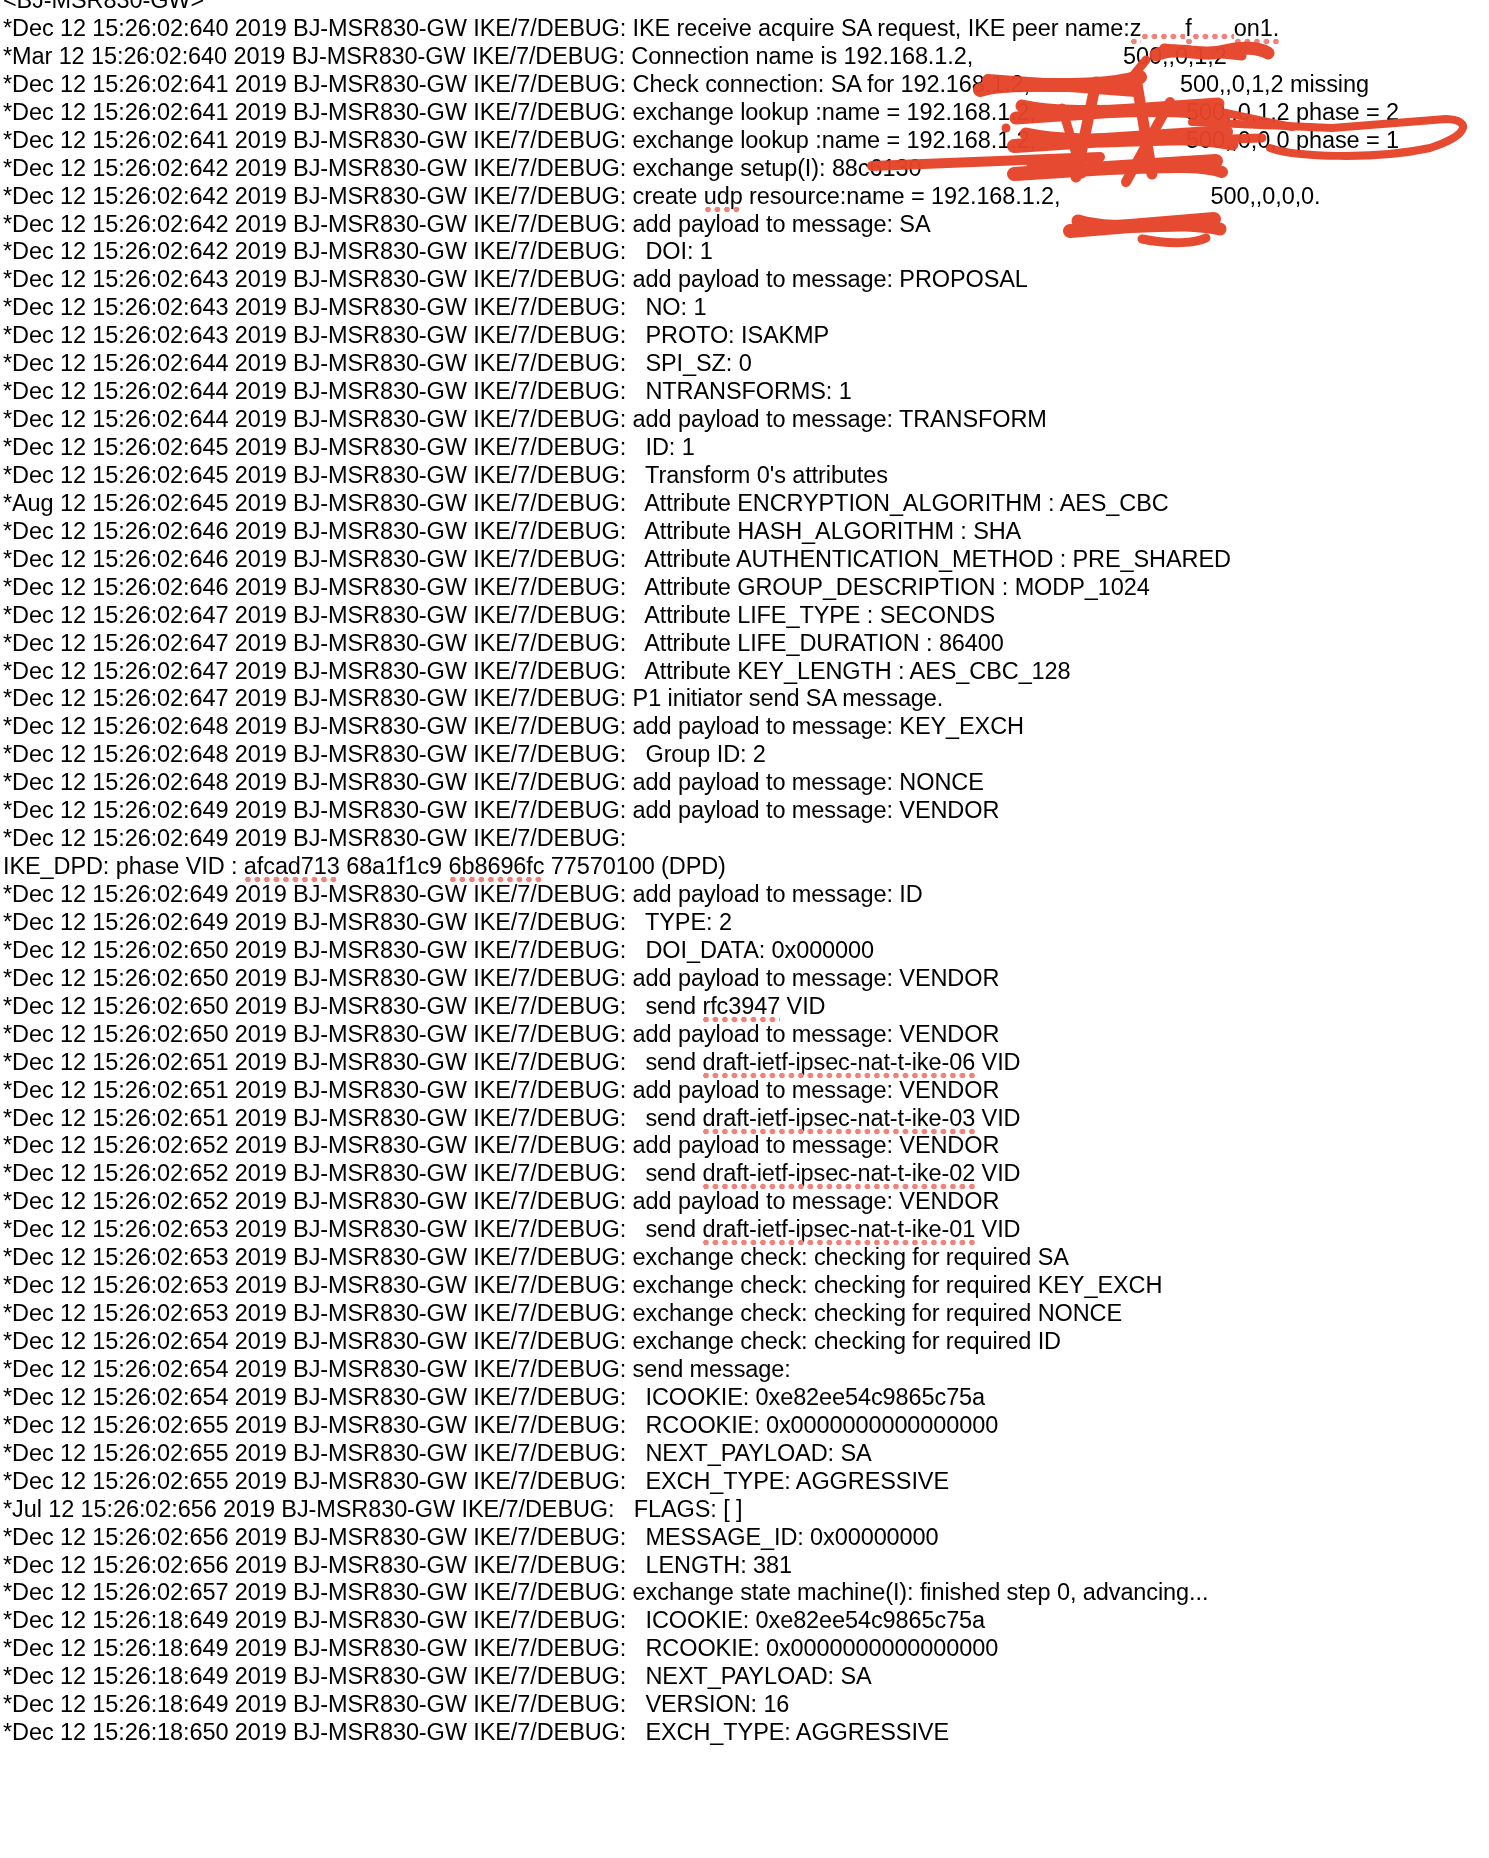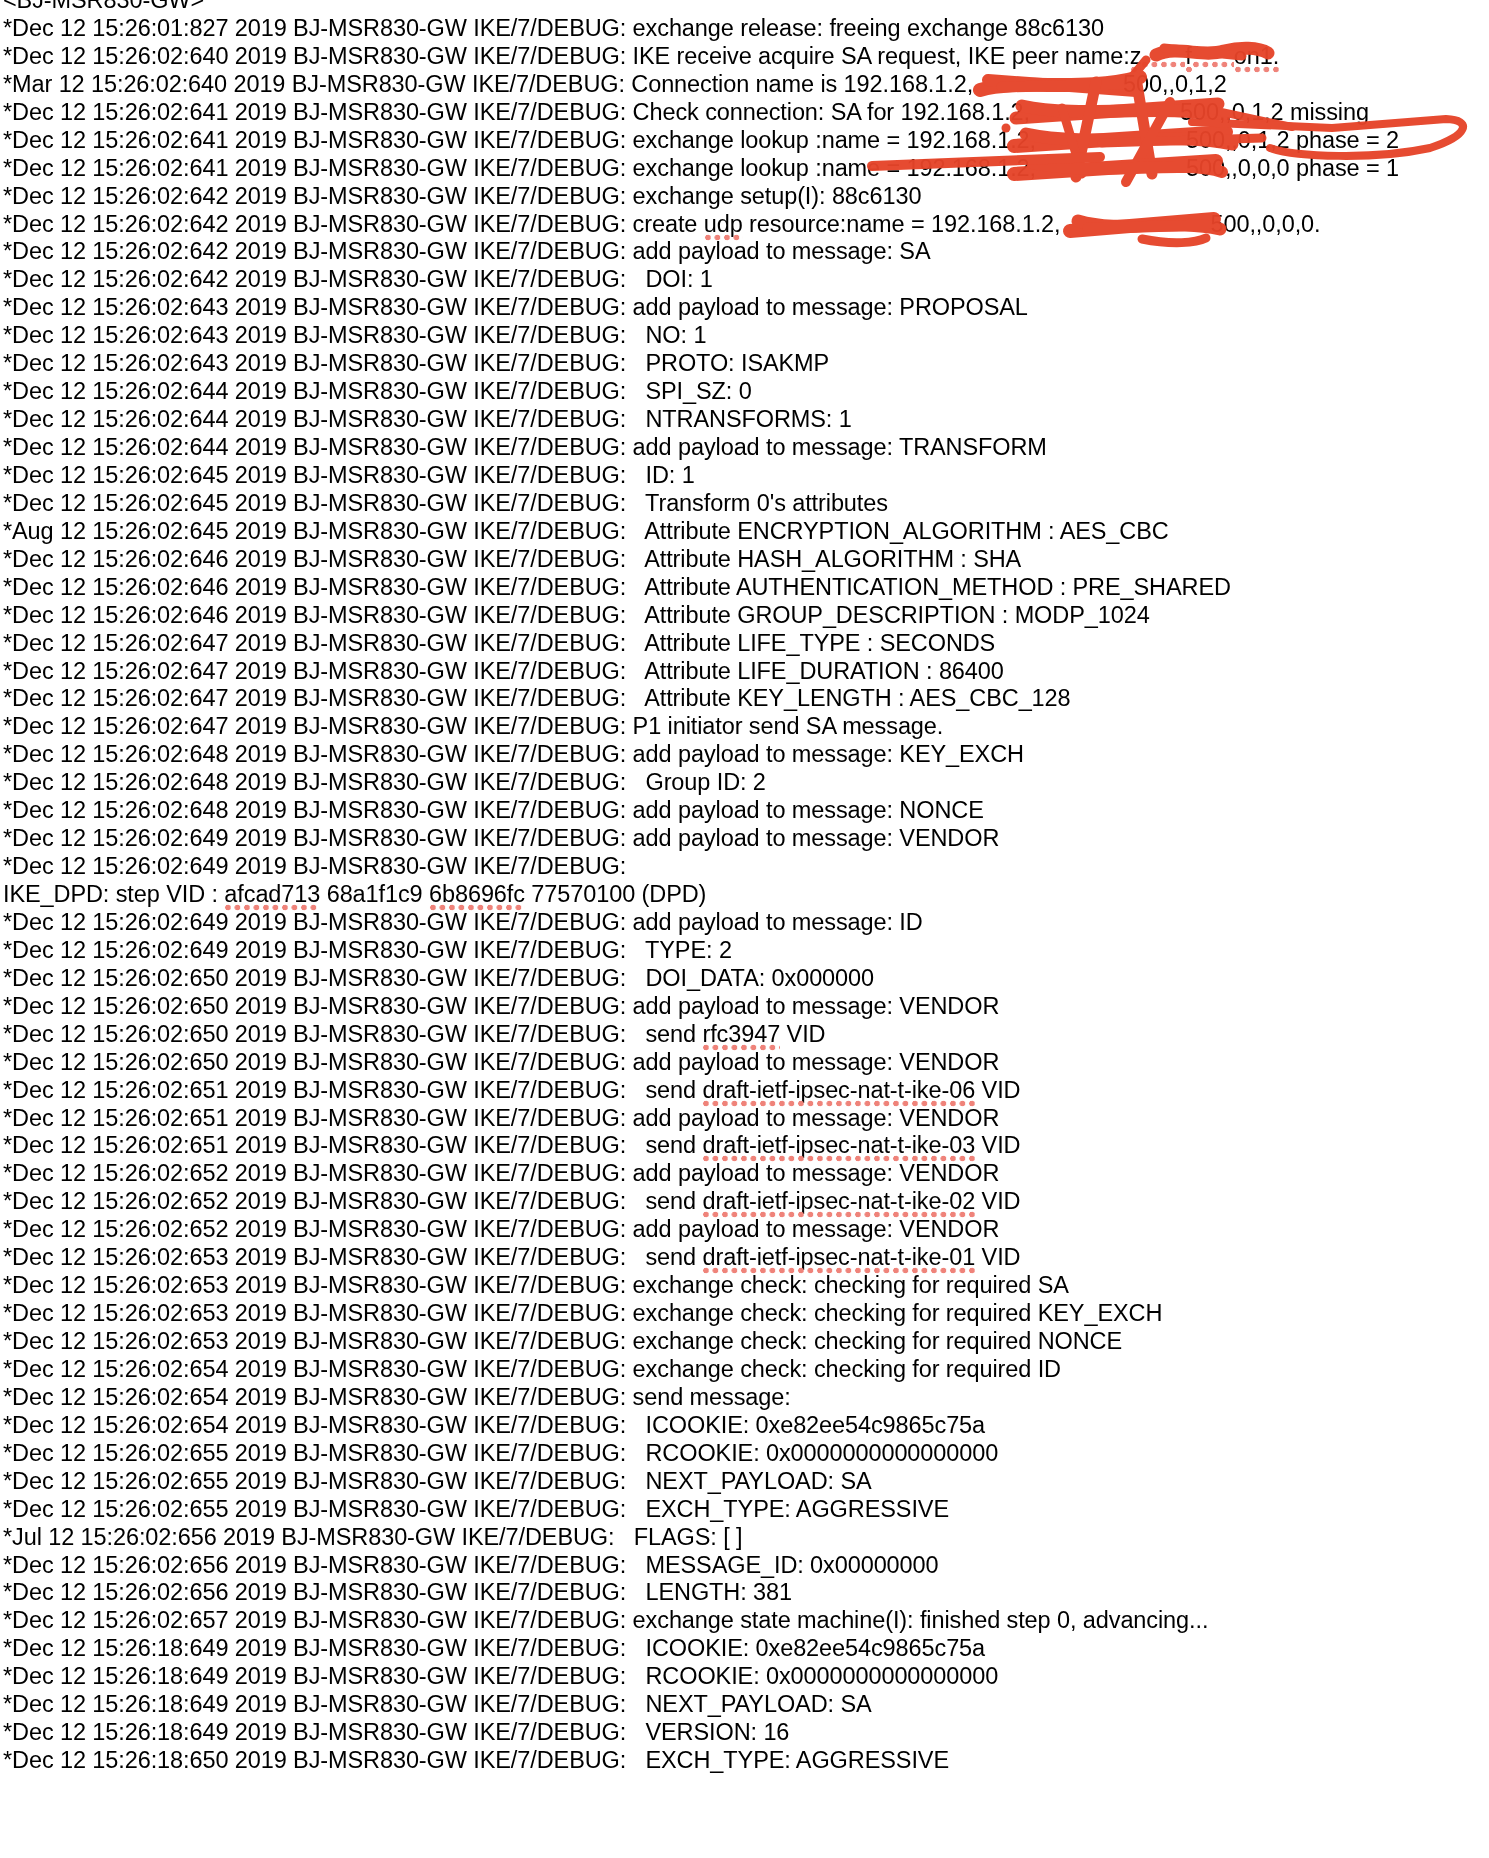--- a/index.html
+++ b/index.html
@@ -29,21 +29,20 @@
   .scribble-layer{
     position:absolute;left:0;top:0;pointer-events:none;
   }
 </style>
 </head>
 <body>
 
 <div class="term">
   <div class="lines" id="log-lines">
       <div class="line">&lt;BJ-MSR830-GW&gt;</div>
-      <div class="line">*Dec 12 15:26:01:827 2019 BJ-MSR830-GW IKE/7/DEBUG: exchange release: freeing exchange 88c6130</div>
       <div class="line"><span class="">*Dec 12 15:26:02:640 2019 BJ-MSR830-GW IKE/7/DEBUG: IKE receive acquire SA request, IKE peer name:</span><span class="sq">z</span><span class="gap sq" style="width: 44px;"></span><span class="sq">f</span><span class="gap sq" style="width: 42px;"></span><span class="sq">on1.</span></div>
       <div class="line"><span class="">*Mar 12 15:26:02:640 2019 BJ-MSR830-GW IKE/7/DEBUG: Connection name is 192.168.1.2,</span><span class="gap" style="width: 150px;"></span><span class="">500,,0,1,2</span></div>
       <div class="line"><span class="">*Dec 12 15:26:02:641 2019 BJ-MSR830-GW IKE/7/DEBUG: Check connection: SA for 192.168.1.2,</span><span class="gap" style="width: 150px;"></span><span class="">500,,0,1,2 missing</span></div>
       <div class="line"><span class="">*Dec 12 15:26:02:641 2019 BJ-MSR830-GW IKE/7/DEBUG: exchange lookup :name = 192.168.1.2,</span><span class="gap" style="width: 150px;"></span><span class="">500,,0,1,2 phase = 2</span></div>
       <div class="line"><span class="">*Dec 12 15:26:02:641 2019 BJ-MSR830-GW IKE/7/DEBUG: exchange lookup :name = 192.168.1.2,</span><span class="gap" style="width: 150px;"></span><span class="">500,,0,0,0 phase = 1</span></div>
       <div class="line">*Dec 12 15:26:02:642 2019 BJ-MSR830-GW IKE/7/DEBUG: exchange setup(I): 88c6130</div>
       <div class="line"><span class="">*Dec 12 15:26:02:642 2019 BJ-MSR830-GW IKE/7/DEBUG: create </span><span class="sq">udp</span><span class=""> resource:name = 192.168.1.2,</span><span class="gap" style="width: 150px;"></span><span class="">500,,0,0,0.</span></div>
       <div class="line">*Dec 12 15:26:02:642 2019 BJ-MSR830-GW IKE/7/DEBUG: add payload to message: SA</div>
       <div class="line">*Dec 12 15:26:02:642 2019 BJ-MSR830-GW IKE/7/DEBUG:   DOI: 1</div>
       <div class="line">*Dec 12 15:26:02:643 2019 BJ-MSR830-GW IKE/7/DEBUG: add payload to message: PROPOSAL</div>
@@ -60,21 +59,21 @@
       <div class="line">*Dec 12 15:26:02:646 2019 BJ-MSR830-GW IKE/7/DEBUG:   Attribute GROUP_DESCRIPTION : MODP_1024</div>
       <div class="line">*Dec 12 15:26:02:647 2019 BJ-MSR830-GW IKE/7/DEBUG:   Attribute LIFE_TYPE : SECONDS</div>
       <div class="line">*Dec 12 15:26:02:647 2019 BJ-MSR830-GW IKE/7/DEBUG:   Attribute LIFE_DURATION : 86400</div>
       <div class="line">*Dec 12 15:26:02:647 2019 BJ-MSR830-GW IKE/7/DEBUG:   Attribute KEY_LENGTH : AES_CBC_128</div>
       <div class="line">*Dec 12 15:26:02:647 2019 BJ-MSR830-GW IKE/7/DEBUG: P1 initiator send SA message.</div>
       <div class="line">*Dec 12 15:26:02:648 2019 BJ-MSR830-GW IKE/7/DEBUG: add payload to message: KEY_EXCH</div>
       <div class="line">*Dec 12 15:26:02:648 2019 BJ-MSR830-GW IKE/7/DEBUG:   Group ID: 2</div>
       <div class="line">*Dec 12 15:26:02:648 2019 BJ-MSR830-GW IKE/7/DEBUG: add payload to message: NONCE</div>
       <div class="line">*Dec 12 15:26:02:649 2019 BJ-MSR830-GW IKE/7/DEBUG: add payload to message: VENDOR</div>
       <div class="line">*Dec 12 15:26:02:649 2019 BJ-MSR830-GW IKE/7/DEBUG:</div>
-      <div class="line"><span class="">IKE_DPD: step VID : </span><span class="sq">afcad713</span><span class=""> 68a1f1c9 </span><span class="sq">6b8696fc</span><span class=""> 77570100 (DPD)</span></div>
+      <div class="line"><span class="">IKE_DPD: phase VID : </span><span class="sq">afcad713</span><span class=""> 68a1f1c9 </span><span class="sq">6b8696fc</span><span class=""> 77570100 (DPD)</span></div>
       <div class="line">*Dec 12 15:26:02:649 2019 BJ-MSR830-GW IKE/7/DEBUG: add payload to message: ID</div>
       <div class="line">*Dec 12 15:26:02:649 2019 BJ-MSR830-GW IKE/7/DEBUG:   TYPE: 2</div>
       <div class="line">*Dec 12 15:26:02:650 2019 BJ-MSR830-GW IKE/7/DEBUG:   DOI_DATA: 0x000000</div>
       <div class="line">*Dec 12 15:26:02:650 2019 BJ-MSR830-GW IKE/7/DEBUG: add payload to message: VENDOR</div>
       <div class="line"><span class="">*Dec 12 15:26:02:650 2019 BJ-MSR830-GW IKE/7/DEBUG:   send </span><span class="sq">rfc3947</span><span class=""> VID</span></div>
       <div class="line">*Dec 12 15:26:02:650 2019 BJ-MSR830-GW IKE/7/DEBUG: add payload to message: VENDOR</div>
       <div class="line"><span class="">*Dec 12 15:26:02:651 2019 BJ-MSR830-GW IKE/7/DEBUG:   send </span><span class="sq">draft-ietf-ipsec-nat-t-ike-06</span><span class=""> VID</span></div>
       <div class="line">*Dec 12 15:26:02:651 2019 BJ-MSR830-GW IKE/7/DEBUG: add payload to message: VENDOR</div>
       <div class="line"><span class="">*Dec 12 15:26:02:651 2019 BJ-MSR830-GW IKE/7/DEBUG:   send </span><span class="sq">draft-ietf-ipsec-nat-t-ike-03</span><span class=""> VID</span></div>
       <div class="line">*Dec 12 15:26:02:652 2019 BJ-MSR830-GW IKE/7/DEBUG: add payload to message: VENDOR</div>

